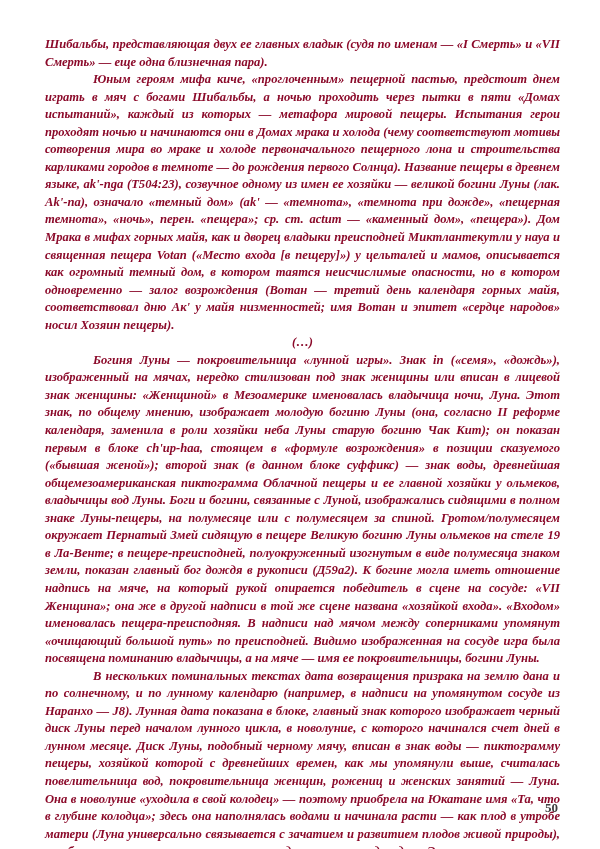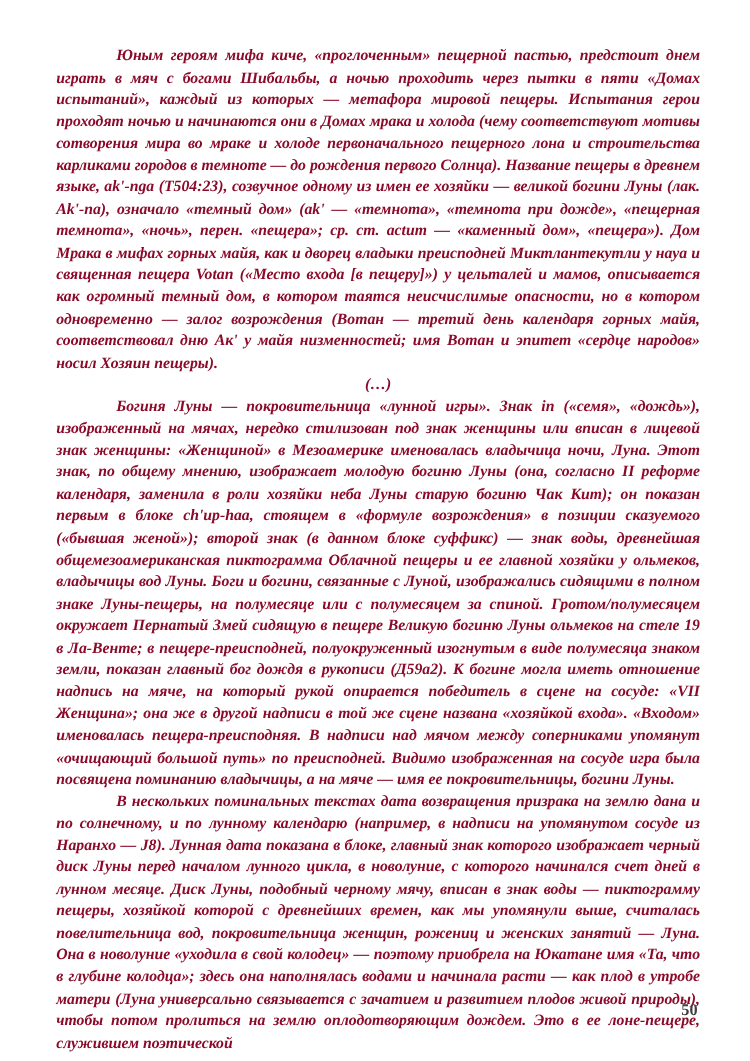--- a/index.html
+++ b/index.html
@@ -44,19 +44,20 @@
       font-size: 13px;
       color: #404040;
       font-weight: bold;
       font-style: normal;
     }
   </style>
 </head>
 <body>
 
 <div class="page">
+  <p>Шибальбы, представляющая двух ее главных владык (судя по именам — «I Смерть» и «VII Смерть» — еще одна близнечная пара).</p>
   <p class="indent">Юным героям мифа киче, «проглоченным» пещерной пастью, предстоит днем играть в мяч с богами Шибальбы, а ночью проходить через пытки в пяти «Домах испытаний», каждый из которых — метафора мировой пещеры. Испытания герои проходят ночью и начинаются они в Домах мрака и холода (чему соответствуют мотивы сотворения мира во мраке и холоде первоначального пещерного лона и строительства карликами городов в темноте — до рождения первого Солнца). Название пещеры в древнем языке, ak'-nga (T504:23), созвучное одному из имен ее хозяйки — великой богини Луны (лак. Ak'-na), означало «темный дом» (ak' — «темнота», «темнота при дожде», «пещерная темнота», «ночь», перен. «пещера»; ср. ст. actum — «каменный дом», «пещера»). Дом Мрака в мифах горных майя, как и дворец владыки преисподней Миктлантекутли у науа и священная пещера Votan («Место входа [в пещеру]») у цельталей и мамов, описывается как огромный темный дом, в котором таятся неисчислимые опасности, но в котором одновременно — залог возрождения (Вотан — третий день календаря горных майя, соответствовал дню Ак' у майя низменностей; имя Вотан и эпитет «сердце народов» носил Хозяин пещеры).</p>
   <p class="ellipsis">(…)</p>
   <p class="indent">Богиня Луны — покровительница «лунной игры». Знак in («семя», «дождь»), изображенный на мячах, нередко стилизован под знак женщины или вписан в лицевой знак женщины: «Женщиной» в Мезоамерике именовалась владычица ночи, Луна. Этот знак, по общему мнению, изображает молодую богиню Луны (она, согласно II реформе календаря, заменила в роли хозяйки неба Луны старую богиню Чак Кит); он показан первым в блоке ch'up-haa, стоящем в «формуле возрождения» в позиции сказуемого («бывшая женой»); второй знак (в данном блоке суффикс) — знак воды, древнейшая общемезоамериканская пиктограмма Облачной пещеры и ее главной хозяйки у ольмеков, владычицы вод Луны. Боги и богини, связанные с Луной, изображались сидящими в полном знаке Луны-пещеры, на полумесяце или с полумесяцем за спиной. Гротом/полумесяцем окружает Пернатый Змей сидящую в пещере Великую богиню Луны ольмеков на стеле 19 в Ла-Венте; в пещере-преисподней, полуокруженный изогнутым в виде полумесяца знаком земли, показан главный бог дождя в рукописи (Д59а2). К богине могла иметь отношение надпись на мяче, на который рукой опирается победитель в сцене на сосуде: «VII Женщина»; она же в другой надписи в той же сцене названа «хозяйкой входа». «Входом» именовалась пещера-преисподняя. В надписи над мячом между соперниками упомянут «очищающий большой путь» по преисподней. Видимо изображенная на сосуде игра была посвящена поминанию владычицы, а на мяче — имя ее покровительницы, богини Луны.</p>
   <p class="indent">В нескольких поминальных текстах дата возвращения призрака на землю дана и по солнечному, и по лунному календарю (например, в надписи на упомянутом сосуде из Наранхо — J8). Лунная дата показана в блоке, главный знак которого изображает черный диск Луны перед началом лунного цикла, в новолуние, с которого начинался счет дней в лунном месяце. Диск Луны, подобный черному мячу, вписан в знак воды — пиктограмму пещеры, хозяйкой которой с древнейших времен, как мы упомянули выше, считалась повелительница вод, покровительница женщин, рожениц и женских занятий — Луна. Она в новолуние «уходила в свой колодец» — поэтому приобрела на Юкатане имя «Та, что в глубине колодца»; здесь она наполнялась водами и начинала расти — как плод в утробе матери (Луна универсально связывается с зачатием и развитием плодов живой природы), чтобы потом пролиться на землю оплодотворяющим дождем. Это в ее лоне-пещере, служившем поэтической</p>
 </div>
 
 <div class="page-number">50</div>
 
 </body></html>

